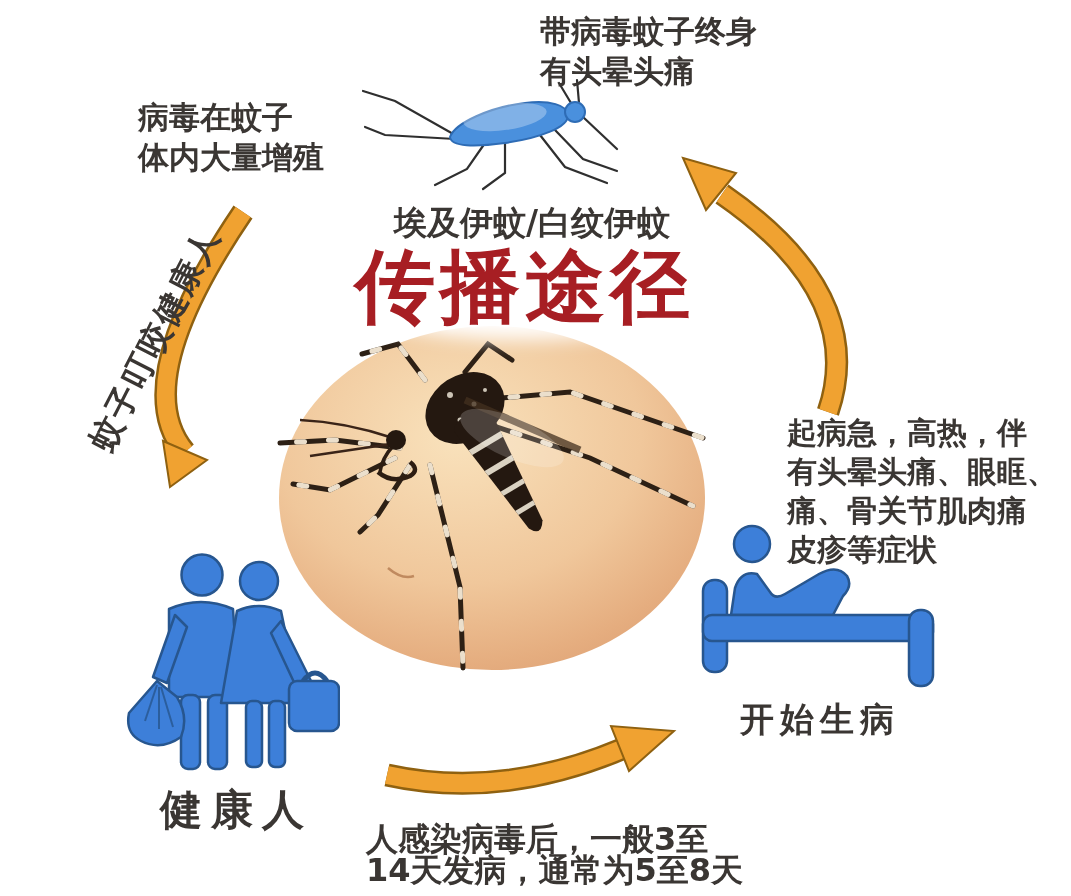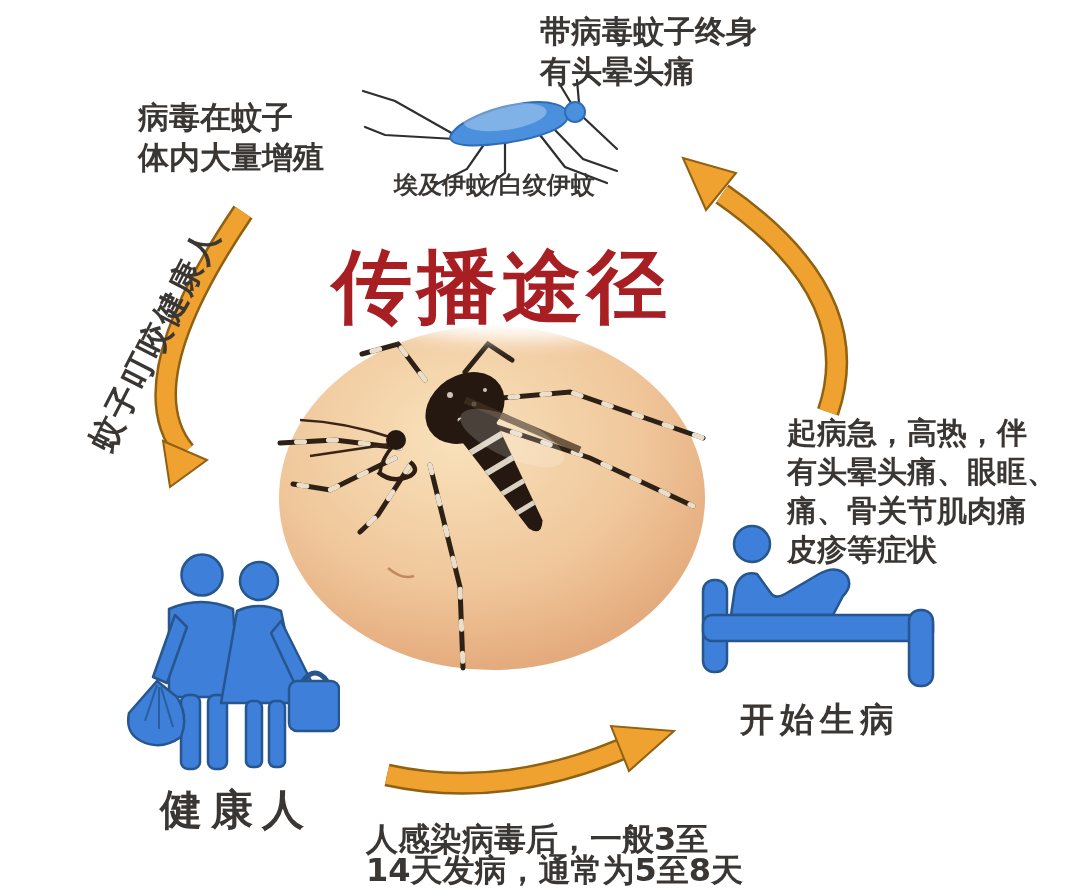--- a/index.html
+++ b/index.html
@@ -3,21 +3,21 @@
 <meta charset="utf-8">
 <style>
   html,body{margin:0;padding:0;background:#fff;}
   #canvas{
     position:relative;width:1071px;height:896px;background:#ffffff;
     overflow:hidden;font-family:"DejaVu Sans","Liberation Sans",sans-serif;
   }
   .txt{position:absolute;color:#3a3633;font-weight:bold;line-height:1.28;white-space:nowrap;}
   .center{text-align:left;}
   #title{
-    position:absolute;left:332px;top:234px;width:386px;
+    position:absolute;left:332px;top:234px;width:386px;text-align:center;
     font-size:80px;font-weight:bold;color:#a71e23;letter-spacing:5px;
     text-shadow:0 0 6px #fff,0 0 12px #fff,2px 2px 2px #fff,-2px -2px 2px #fff,2px -2px 2px #fff,-2px 2px 2px #fff;
     z-index:6;
   }
   #title-halo{
     position:absolute;left:322px;top:228px;width:404px;height:112px;border-radius:50%;
     background:rgba(255,255,255,0.96);filter:blur(9px);z-index:5;
   }
   svg{position:absolute;}
   .layer0{z-index:1;} .layer1{z-index:4;} .layer2{z-index:7;} .textlayer{z-index:8;}
@@ -177,21 +177,21 @@
   <div class="txt textlayer center" style="left:540px;top:12px;width:260px;font-size:31px;">
     <div>带病毒蚊子终身</div>
     <div>有头晕头痛</div>
   </div>
 
   <div class="txt textlayer center" style="left:138px;top:98px;width:216px;font-size:31px;">
     <div>病毒在蚊子</div>
     <div>体内大量增殖</div>
   </div>
 
-  <div class="txt textlayer" style="left:394px;top:170px;font-size:24px;">埃及伊蚊/白纹伊蚊</div>
+  <div class="txt textlayer" style="left:394px;top:202px;font-size:33px;">埃及伊蚊/白纹伊蚊</div>
 
   <div class="txt textlayer" style="left:15px;top:318px;width:280px;text-align:center;font-size:33px;letter-spacing:2px;
               transform:rotate(-63deg);transform-origin:center;">蚊子叮咬健康人</div>
 
   <div class="txt textlayer" style="left:160px;top:783px;font-size:42px;letter-spacing:9px;">健康人</div>
 
   <div class="txt textlayer" style="left:740px;top:698px;font-size:34px;letter-spacing:6px;">开始生病</div>
 
   <div class="txt textlayer" style="left:787px;top:413px;font-size:30px;line-height:39px;">
     <div>起病急，高热，伴</div>

